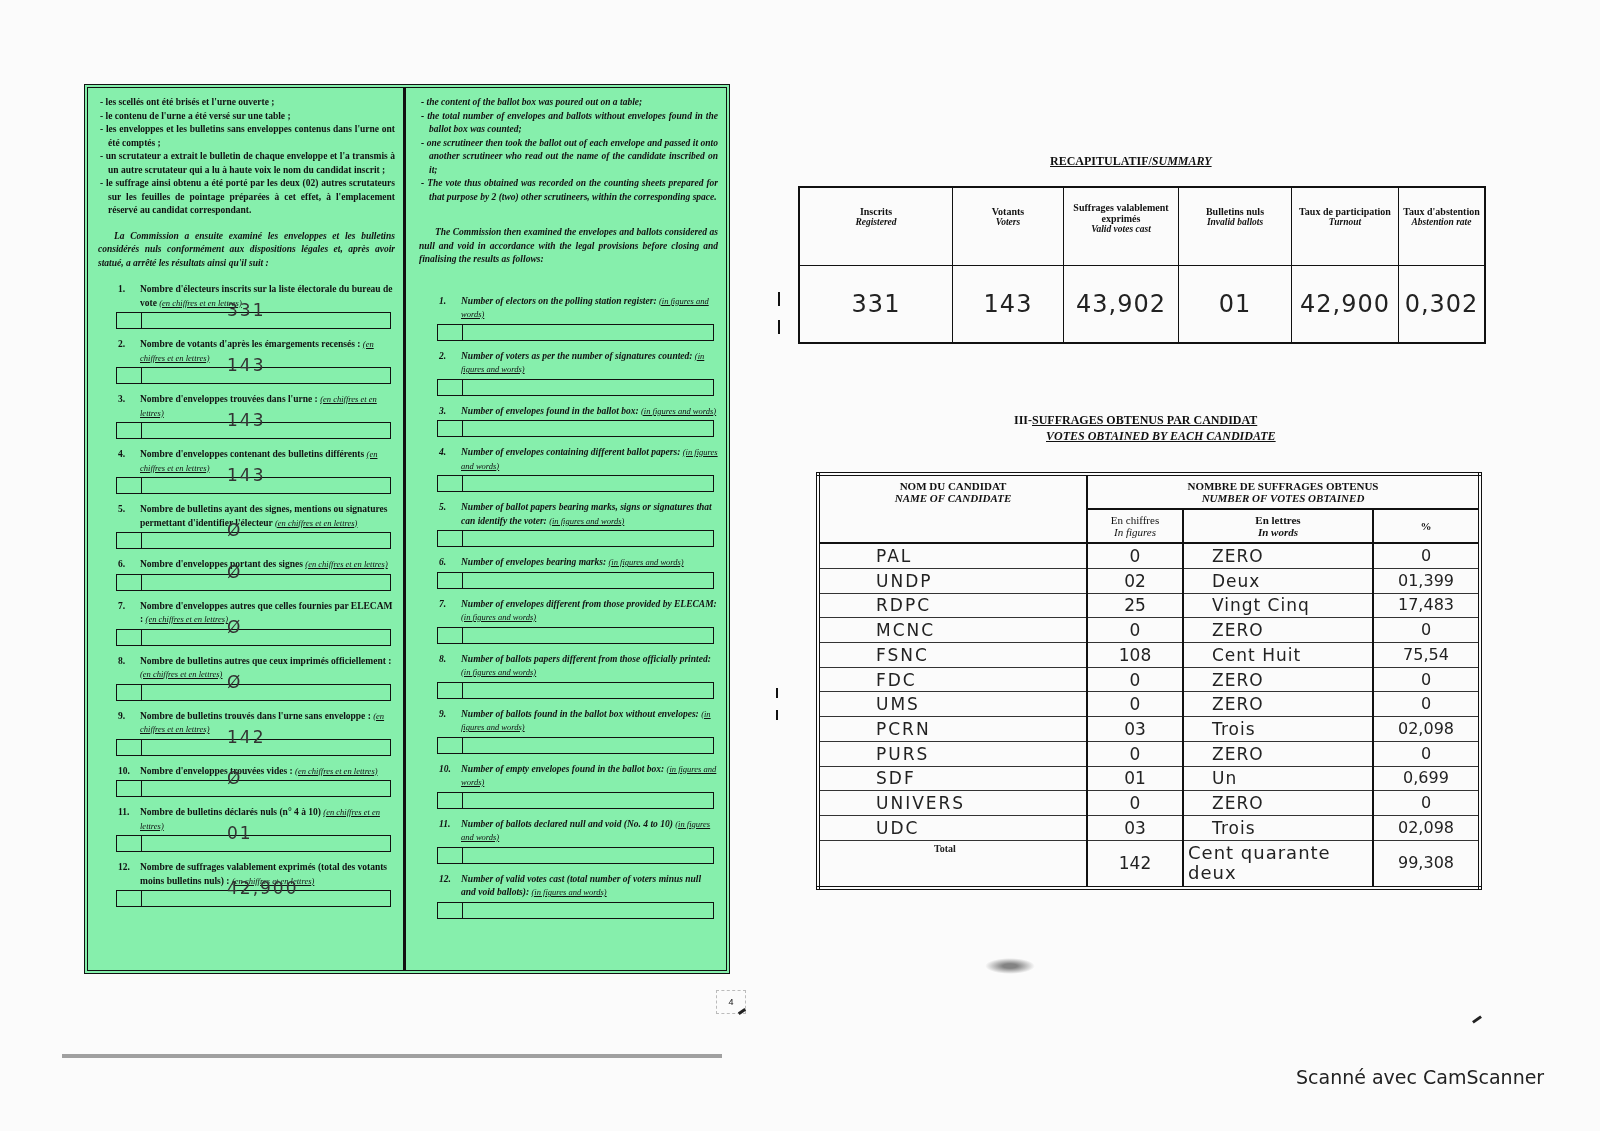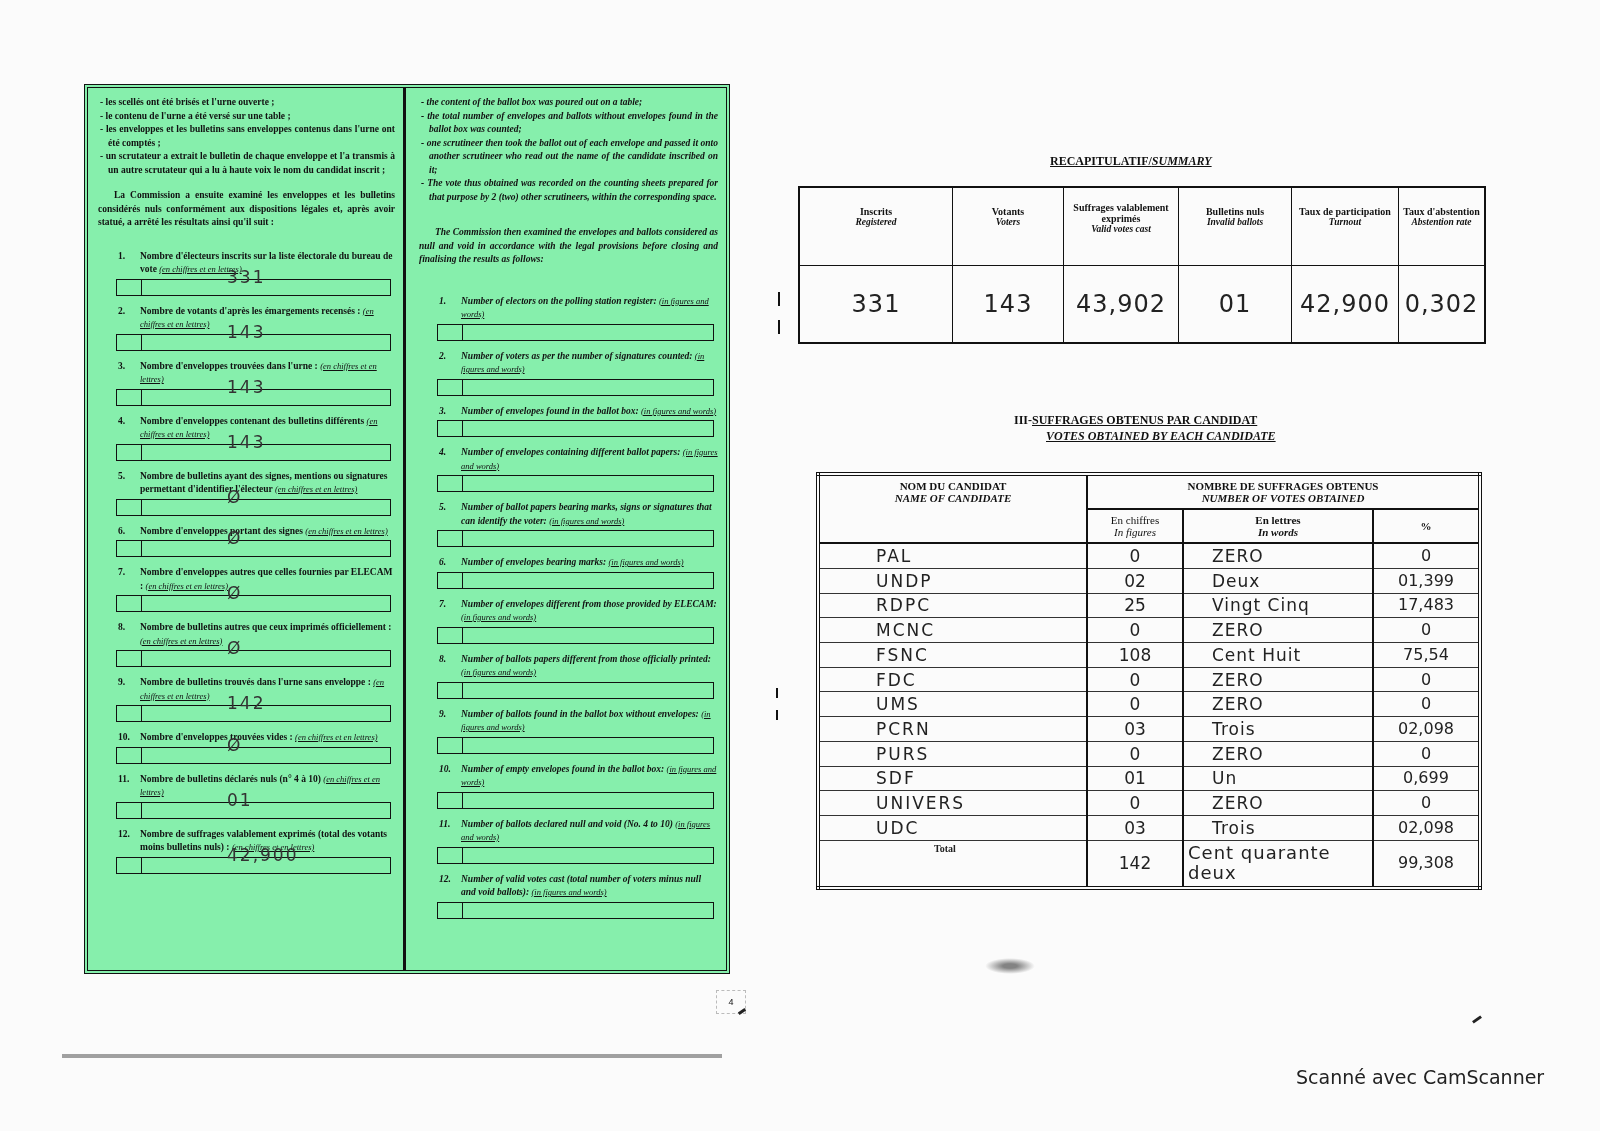--- a/index.html
+++ b/index.html
@@ -13,21 +13,21 @@
   }
   .col {
     position:absolute; top:0; bottom:0; box-sizing:border-box; padding:8px 8px 0 10px;
     font-family:"Liberation Serif", serif; font-size:9.5px; line-height:13.5px;
   }
   .col-fr { left:0; width:318px; border-right:3px solid #111; font-weight:bold; }
   .col-en { left:321px; right:0; font-style:italic; font-weight:bold; }
   .bullets { margin:0; padding:0; list-style:none; }
   .bullets li { text-align:justify; padding-left:10px; text-indent:-8px; }
   .bullets li::before { content:"- "; }
-  .para { text-indent:16px; text-align:justify; margin:12px 0 20px; }
+  .para { text-indent:16px; text-align:justify; margin:12px 0 13px;font-style:italic; }
   .item { margin-bottom:9px; }
   .item-q { display:flex; gap:8px; padding-left:20px; }
   .item-q .num { min-width:14px; }
   .item-q .hint { font-weight:normal; font-style:italic; font-size:8.5px; text-decoration:underline; }
   .answer-box {
     position:relative; height:15px; border:1.5px solid #111; margin:2px 4px 0 18px; display:flex;
   }
   .answer-box .sq { width:24px; border-right:1.5px solid #111; }
   .answer-box .val {
     position:absolute; left:110px; top:-9px;
@@ -97,20 +97,21 @@
 </head>
 <body>
 
 <div class="page-left">
   <div class="col col-fr">
     <ul class="bullets">
       <li>les scellés ont été brisés et l'urne ouverte ;</li>
       <li>le contenu de l'urne a été versé sur une table ;</li>
       <li>les enveloppes et les bulletins sans enveloppes contenus dans l'urne ont été comptés ;</li>
       <li>un scrutateur a extrait le bulletin de chaque enveloppe et l'a transmis à un autre scrutateur qui a lu à haute voix le nom du candidat inscrit ;</li>
+      <li>le suffrage ainsi obtenu a été porté par les deux (02) autres scrutateurs sur les feuilles de pointage préparées à cet effet, à l'emplacement réservé au candidat correspondant.</li>
     </ul>
     <p class="para">La Commission a ensuite examiné les enveloppes et les bulletins considérés nuls conformément aux dispositions légales et, après avoir statué, a arrêté les résultats ainsi qu'il suit :</p>
     <div id="fr-items">
         <div class="item">
           <div class="item-q">
          <span class="num">1.</span>
          <span><span>Nombre d'électeurs inscrits sur la liste électorale du bureau de vote</span> <span class="hint">(en chiffres et en lettres)</span></span>
        </div>
        <div class="answer-box">
          <span class="sq"></span>

